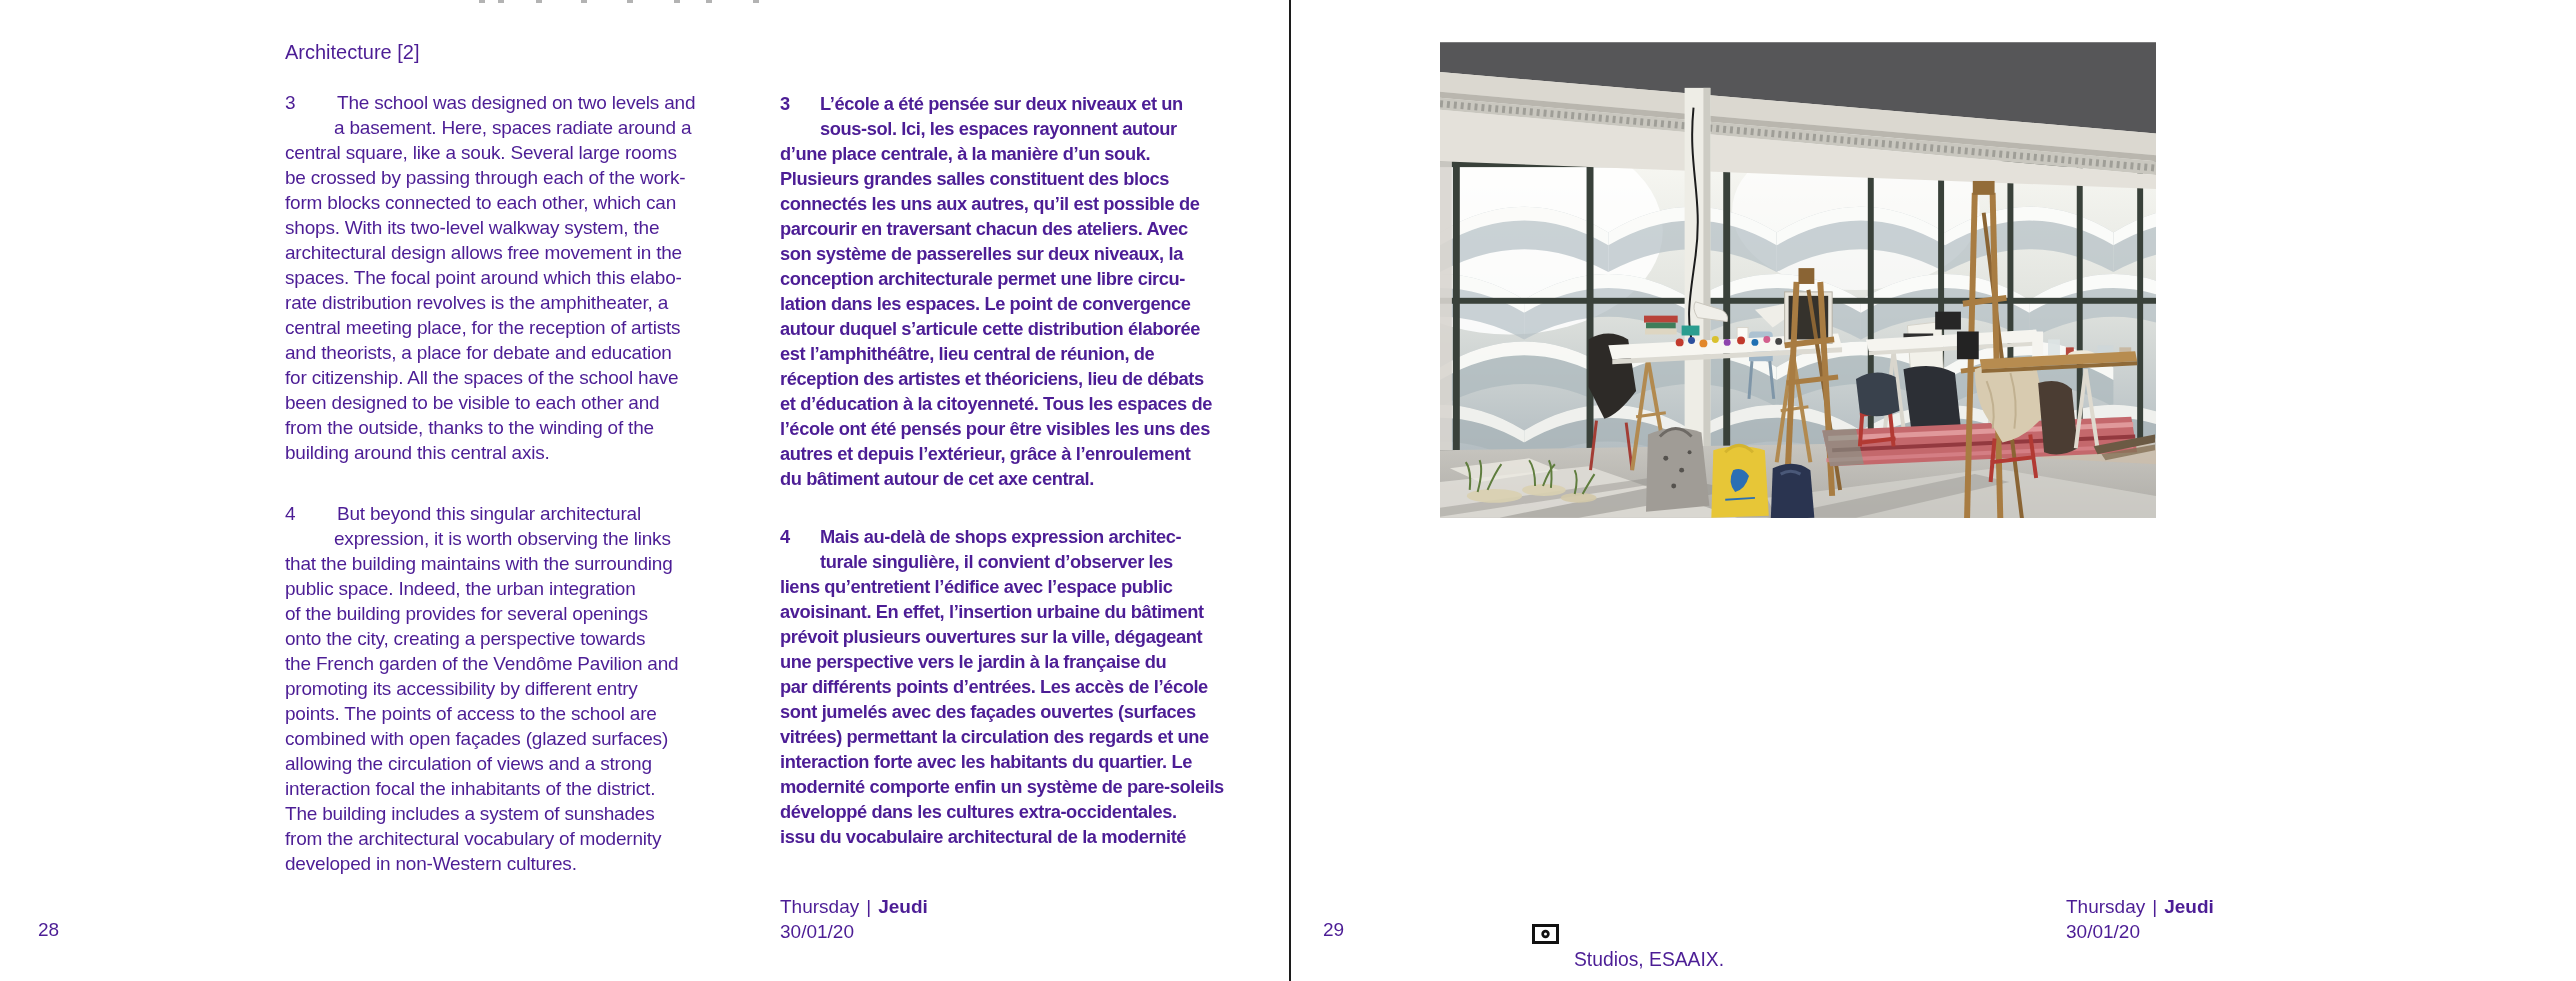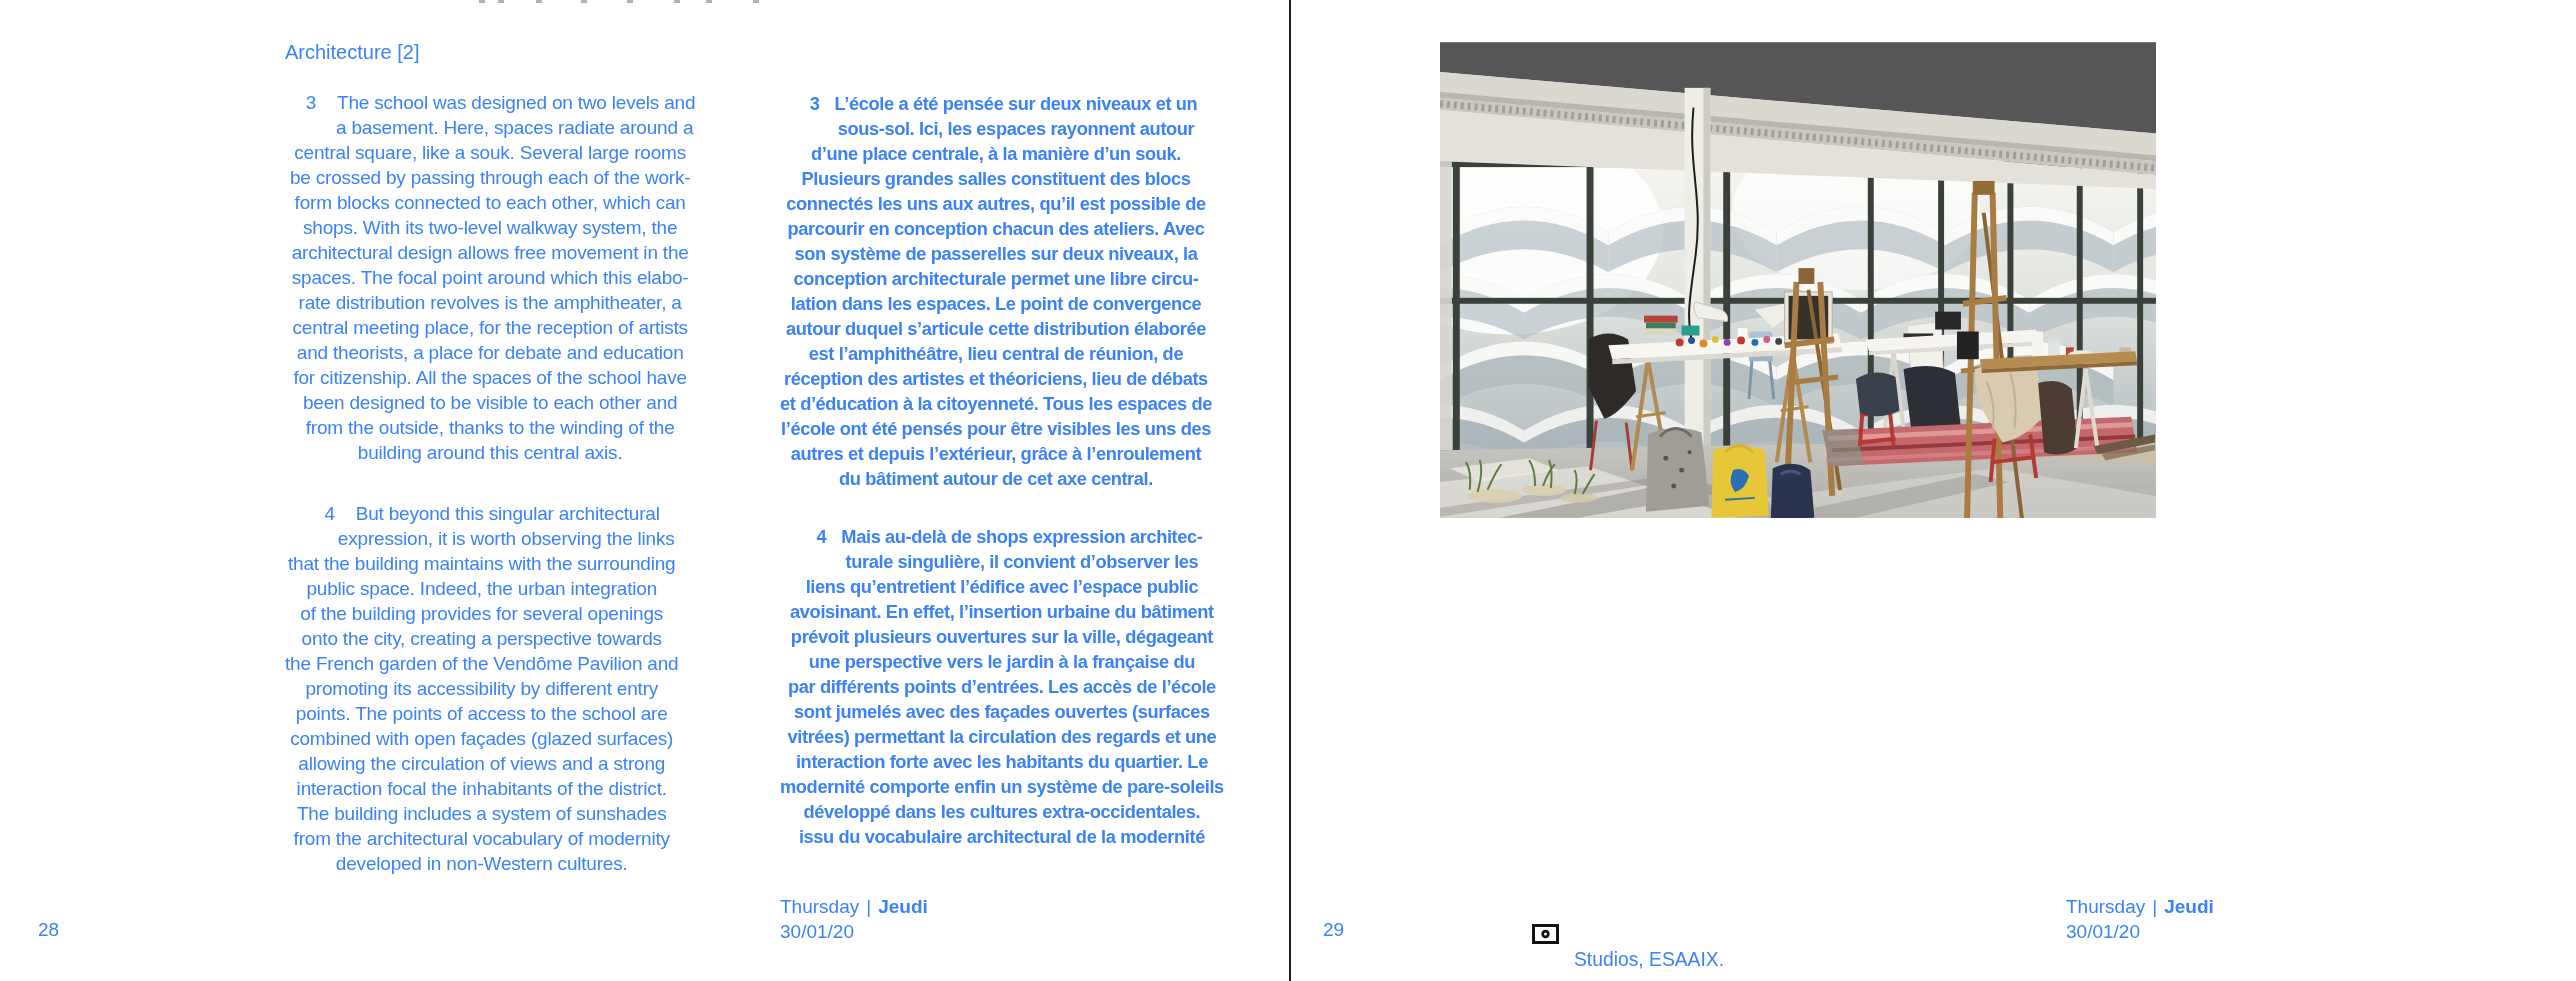--- a/index.html
+++ b/index.html
@@ -1,22 +1,22 @@
 <!DOCTYPE html>
 <html><head>
 <meta charset="utf-8">
 <style>
   html,body{margin:0;padding:0;background:#ffffff;}
   .spread{position:relative;width:2576px;height:982px;background:#ffffff;overflow:hidden;
-          font-family:"Liberation Sans","DejaVu Sans",sans-serif;color:#3b82f6;}
+          font-family:"Liberation Sans","DejaVu Sans",sans-serif;color:#4c1d95;}
   .speck{position:absolute;top:0;width:6px;height:3px;background:#8a8a8a;opacity:.65;}
   .divider{position:absolute;left:1289px;top:0;width:2px;height:982px;background:#1c1c1c;}
   .heading{position:absolute;left:285px;top:41px;font-size:20px;letter-spacing:0;white-space:nowrap;}
   .para{position:absolute;white-space:nowrap;}
-  .para .tl{line-height:25px;height:25px;text-align:center;}
+  .para .tl{line-height:25px;height:25px;}
   .en{font-size:19px;letter-spacing:-0.2px;}
   .fr{font-size:18.3px;letter-spacing:-0.4px;font-weight:700;}
   .en .num{display:inline-block;width:52px;}
   .fr .num{display:inline-block;width:40px;}
   .en .l2{padding-left:49px;}
   .fr .l2{padding-left:40px;}
   .footer-block{position:absolute;font-size:19px;line-height:25px;white-space:nowrap;}
   .sep{margin:0 7px;}
   .bold{font-weight:700;}
   .pagenum{position:absolute;font-size:19px;white-space:nowrap;}
@@ -85,21 +85,21 @@
         </div>
     </div>
 
     <div class="para fr" style="left:780px;top:91px">
       <div class="tl"><span class="num">3</span><span>L’école a été pensée sur deux niveaux et un</span></div>
       <div class="tl l2">sous-sol. Ici, les espaces rayonnent autour</div>
       <div>
           <div class="tl">d’une place centrale, à la manière d’un souk.</div>
           <div class="tl">Plusieurs grandes salles constituent des blocs</div>
           <div class="tl">connectés les uns aux autres, qu’il est possible de</div>
-          <div class="tl">parcourir en conception chacun des ateliers. Avec</div>
+          <div class="tl">parcourir en traversant chacun des ateliers. Avec</div>
           <div class="tl">son système de passerelles sur deux niveaux, la</div>
           <div class="tl">conception architecturale permet une libre circu-</div>
           <div class="tl">lation dans les espaces. Le point de convergence</div>
           <div class="tl">autour duquel s’articule cette distribution élaborée</div>
           <div class="tl">est l’amphithéâtre, lieu central de réunion, de</div>
           <div class="tl">réception des artistes et théoriciens, lieu de débats</div>
           <div class="tl">et d’éducation à la citoyenneté. Tous les espaces de</div>
           <div class="tl">l’école ont été pensés pour être visibles les uns des</div>
           <div class="tl">autres et depuis l’extérieur, grâce à l’enroulement</div>
           <div class="tl">du bâtiment autour de cet axe central.</div>

